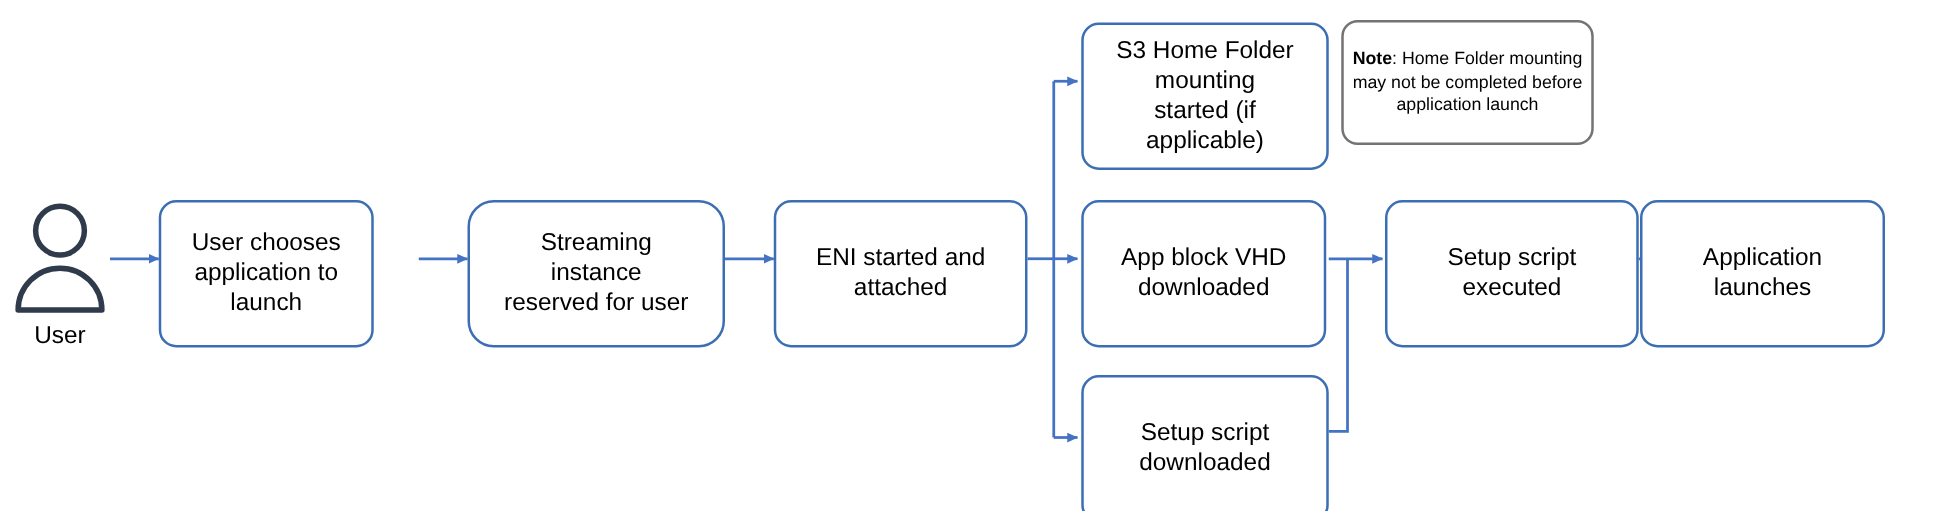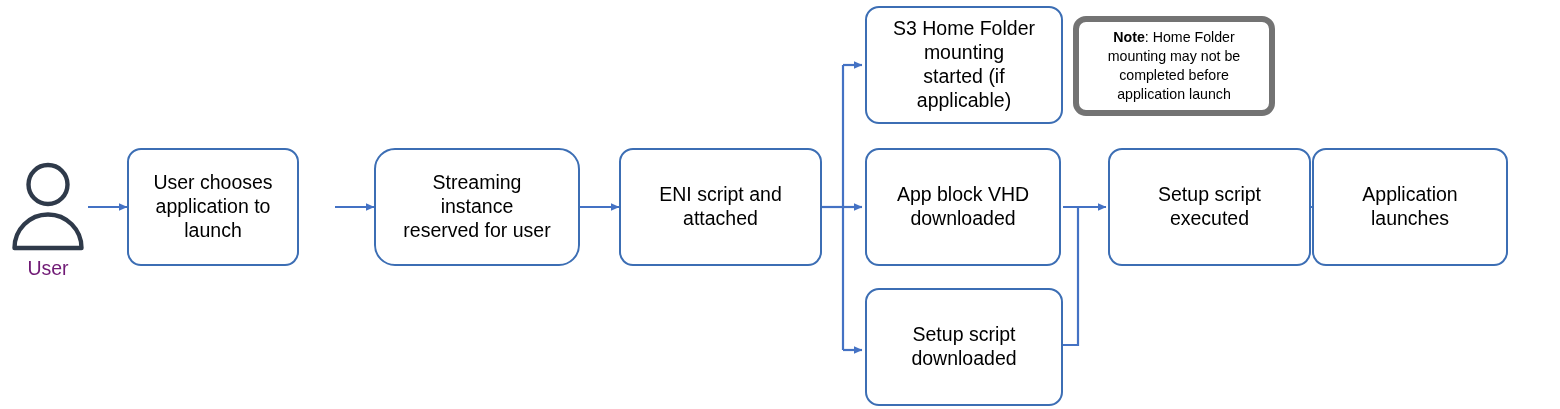--- a/index.html
+++ b/index.html
@@ -33,29 +33,30 @@
     border-radius: 14px;
     background: #ffffff;
     display: flex;
     align-items: center;
     justify-content: center;
     text-align: center;
     font-size: 19.5px;
     line-height: 1.22;
     color: #000000;
     padding: 2px 8px;
+    margin-top: 12px;
   }
   .node-text {
     display: block;
     white-space: pre-line;
   }
   .note {
     position: absolute;
     box-sizing: border-box;
-    border: 6px solid #737373;
+    border: 2px solid #737373;
     border-radius: 13px;
     background: #ffffff;
     display: flex;
     align-items: center;
     justify-content: center;
     text-align: center;
     font-size: 14.2px;
     line-height: 1.33;
     color: #000000;
     padding: 19px 7px;
@@ -67,21 +68,21 @@
     left: 8px;
     top: 160px;
     width: 80px;
     height: 122px;
     text-align: center;
   }
   #user-icon-wrap svg { display: block; margin: 0 auto; }
   .user-label {
     font-size: 19.5px;
     line-height: 1.1;
-    color: #701a75;
+    color: #000000;
     margin-top: 6px;
   }
 </style>
 </head>
 <body>
 
 <div id="canvas">
 
   <svg class="connectors" viewBox="0 0 1560 409" xmlns="http://www.w3.org/2000/svg">
     <defs>
@@ -122,21 +123,21 @@
 launch</span>
   </div>
 
   <div class="node" style="left:374px; top:148px; width:206px; height:118px;border-radius:21px;">
     <span class="node-text">Streaming
 instance
 reserved for user</span>
   </div>
 
   <div class="node" style="left:619px; top:148px; width:203px; height:118px;">
-    <span class="node-text">ENI script and
+    <span class="node-text">ENI started and
 attached</span>
   </div>
 
   <div class="node" style="left:865px; top:6px; width:198px; height:118px;">
     <span class="node-text">S3 Home Folder
 mounting
 started (if
 applicable)</span>
   </div>
 

